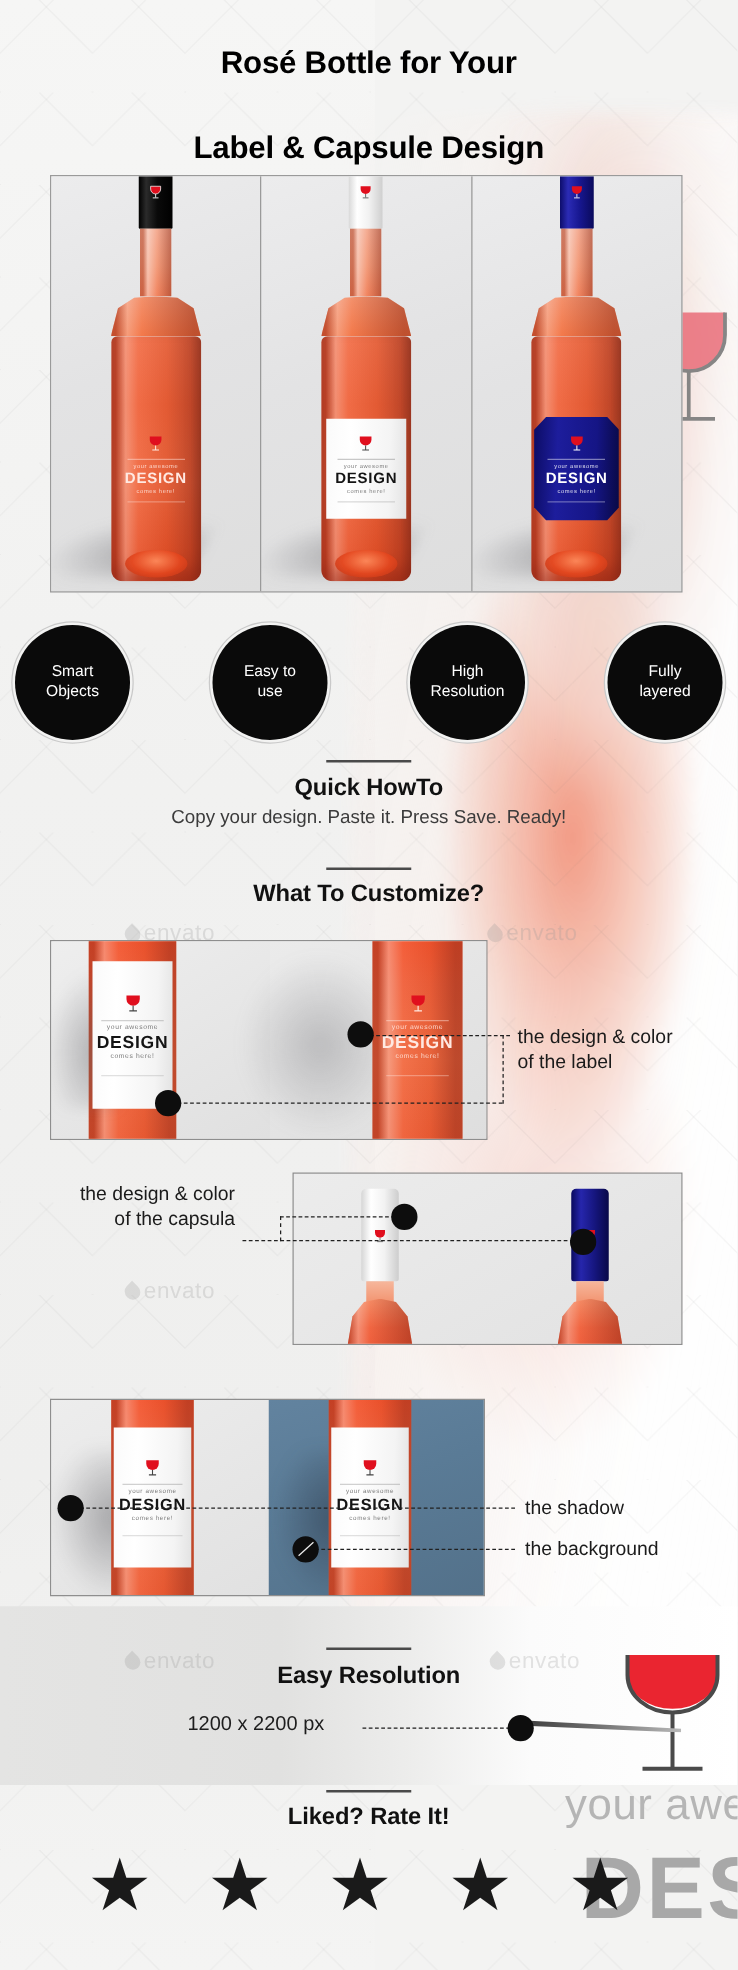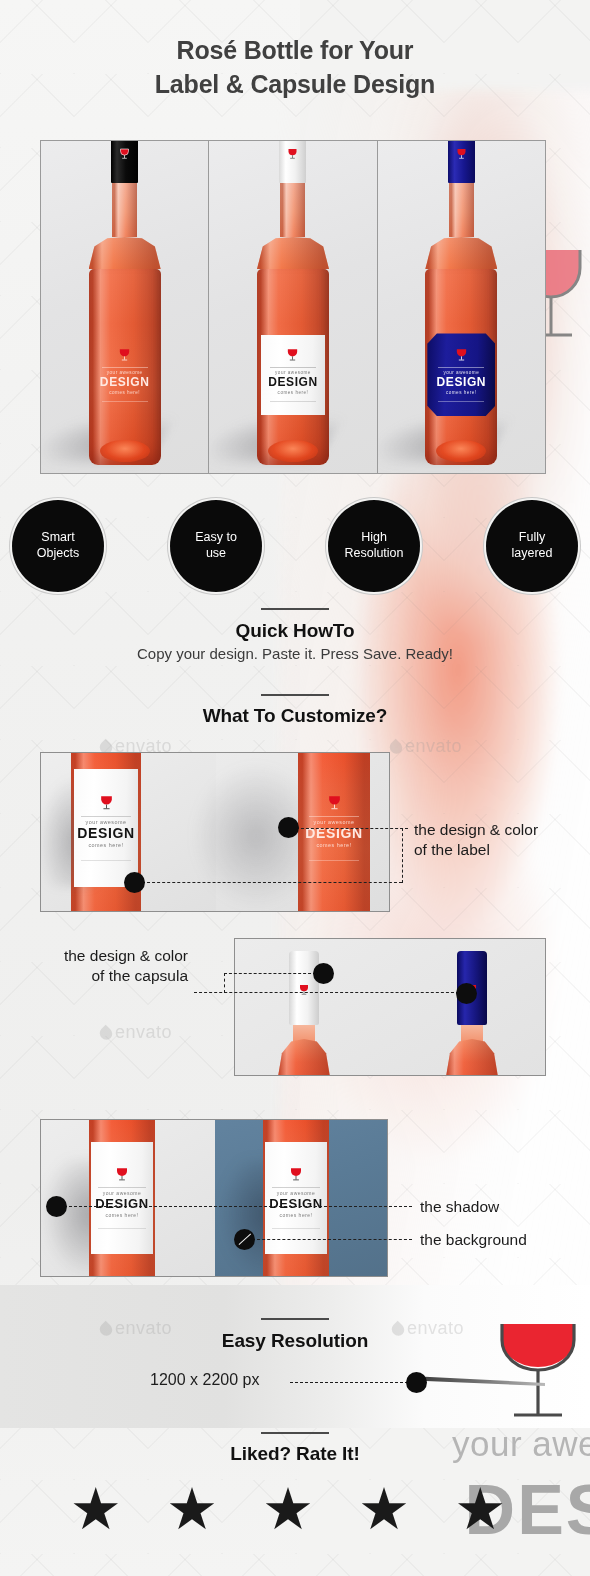--- a/index.html
+++ b/index.html
@@ -42,23 +42,23 @@
   }
   .wm .drop{
     display:inline-block; width:12px; height:13px; background:rgba(150,150,150,.26);
     border-radius:60% 0 60% 60%; transform:rotate(-45deg); margin-right:3px; vertical-align:-2px;
   }
 
   
   .title{
     position:absolute; left:0; right:0; top:34px; text-align:center;
     font-size:25px; font-weight:700; line-height:1.34; letter-spacing:-.2px;
-    color:#404040; z-index:14;
-  }
-  .title .l2{ display:block; }
+    color:#000000; z-index:14;
+  }
+  .title .l2{ display:block;margin-top:34px; }
 
   
   .hero{
     position:absolute; left:40px; top:140px; width:506px; height:334px;
     border:1px solid #9a9a9a; display:flex; z-index:12; background:#e6e6e6;
     overflow:hidden;
   }
   .hero-cell{ position:relative; flex:1 1 0; overflow:hidden;
     background:linear-gradient(160deg,#ececed 0%,#e3e3e4 45%,#dedede 100%); }
   .hero-cell + .hero-cell{ border-left:1px solid #9a9a9a; }

